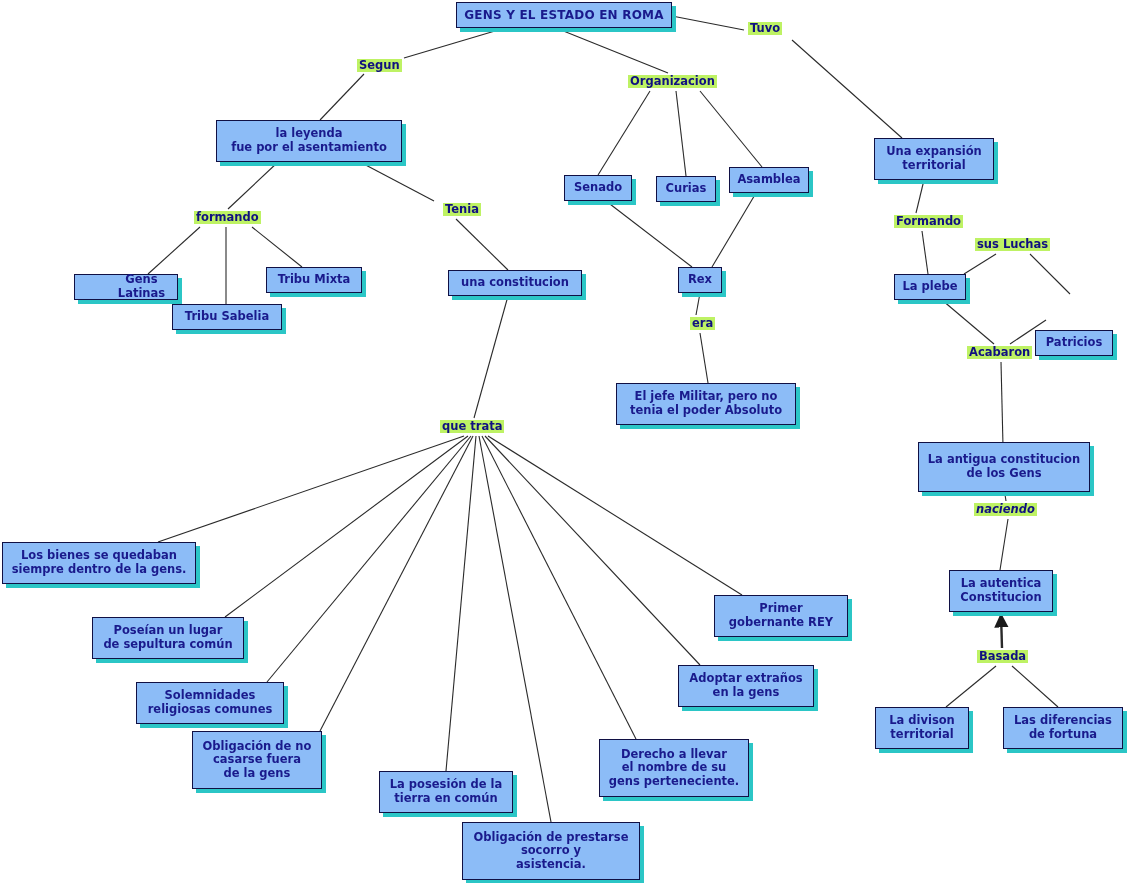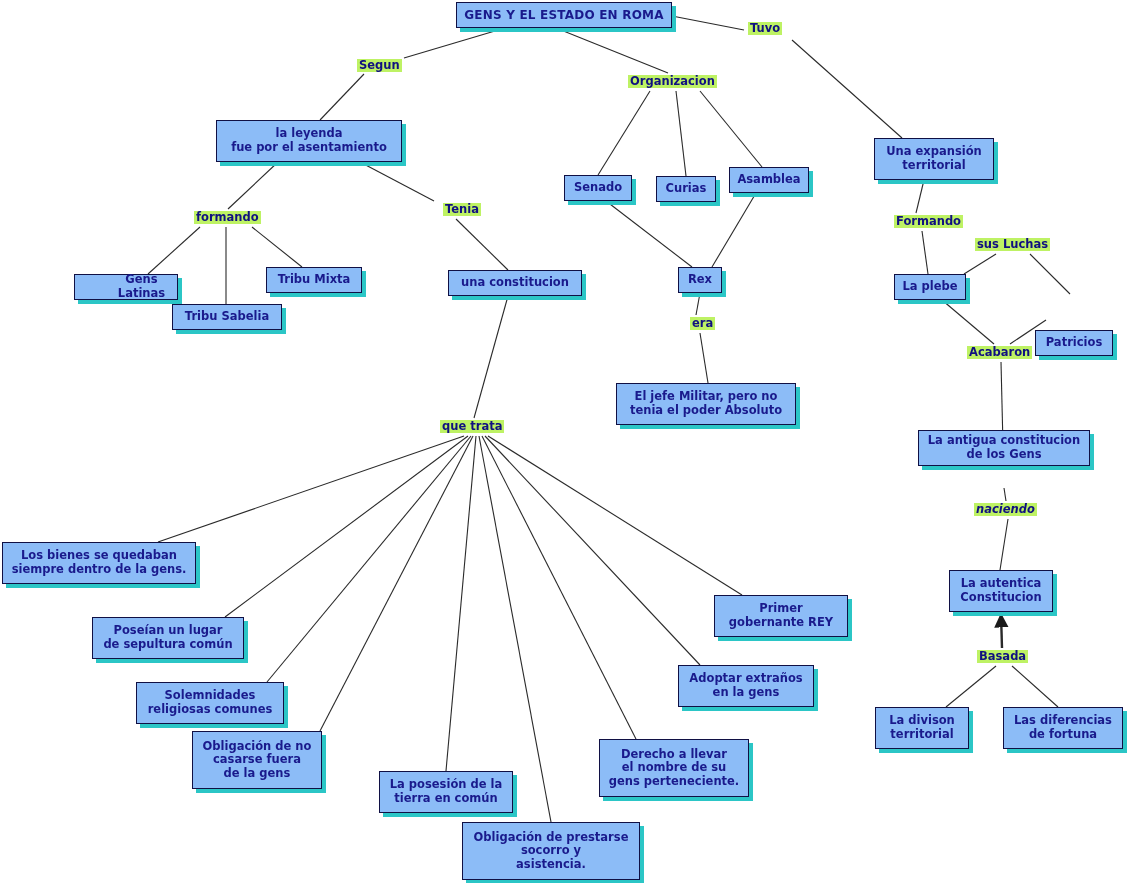--- a/index.html
+++ b/index.html
@@ -117,21 +117,21 @@
       <div class="node" style="left: 564px; top: 175px; width: 68px; height: 26px;">Senado</div>
       <div class="node" style="left: 656px; top: 176px; width: 60px; height: 26px;">Curias</div>
       <div class="node" style="left: 729px; top: 167px; width: 80px; height: 26px;">Asamblea</div>
       <div class="node" style="left: 678px; top: 267px; width: 44px; height: 26px;">Rex</div>
       <div class="node" style="left: 616px; top: 383px; width: 180px; height: 42px;">El jefe Militar, pero no
 tenia el poder Absoluto</div>
       <div class="node" style="left: 874px; top: 138px; width: 120px; height: 42px;">Una expansión
 territorial</div>
       <div class="node" style="left: 894px; top: 274px; width: 72px; height: 26px;">La plebe</div>
       <div class="node" style="left: 1035px; top: 294px; width: 78px; height: 26px; margin-top: 36px;">Patricios</div>
-      <div class="node" style="left: 918px; top: 430px; width: 172px; height: 36px;">La antigua constitucion
+      <div class="node" style="left: 918px; top: 442px; width: 172px; height: 50px;">La antigua constitucion
 de los Gens</div>
       <div class="node" style="left: 949px; top: 570px; width: 104px; height: 42px;">La autentica
 Constitucion</div>
       <div class="node" style="left: 875px; top: 707px; width: 94px; height: 42px;">La divison
 territorial</div>
       <div class="node" style="left: 1003px; top: 707px; width: 120px; height: 42px;">Las diferencias
 de fortuna</div>
       <div class="node" style="left: 2px; top: 542px; width: 194px; height: 42px;">Los bienes se quedaban
 siempre dentro de la gens.</div>
       <div class="node" style="left: 92px; top: 617px; width: 152px; height: 42px;">Poseían un lugar

